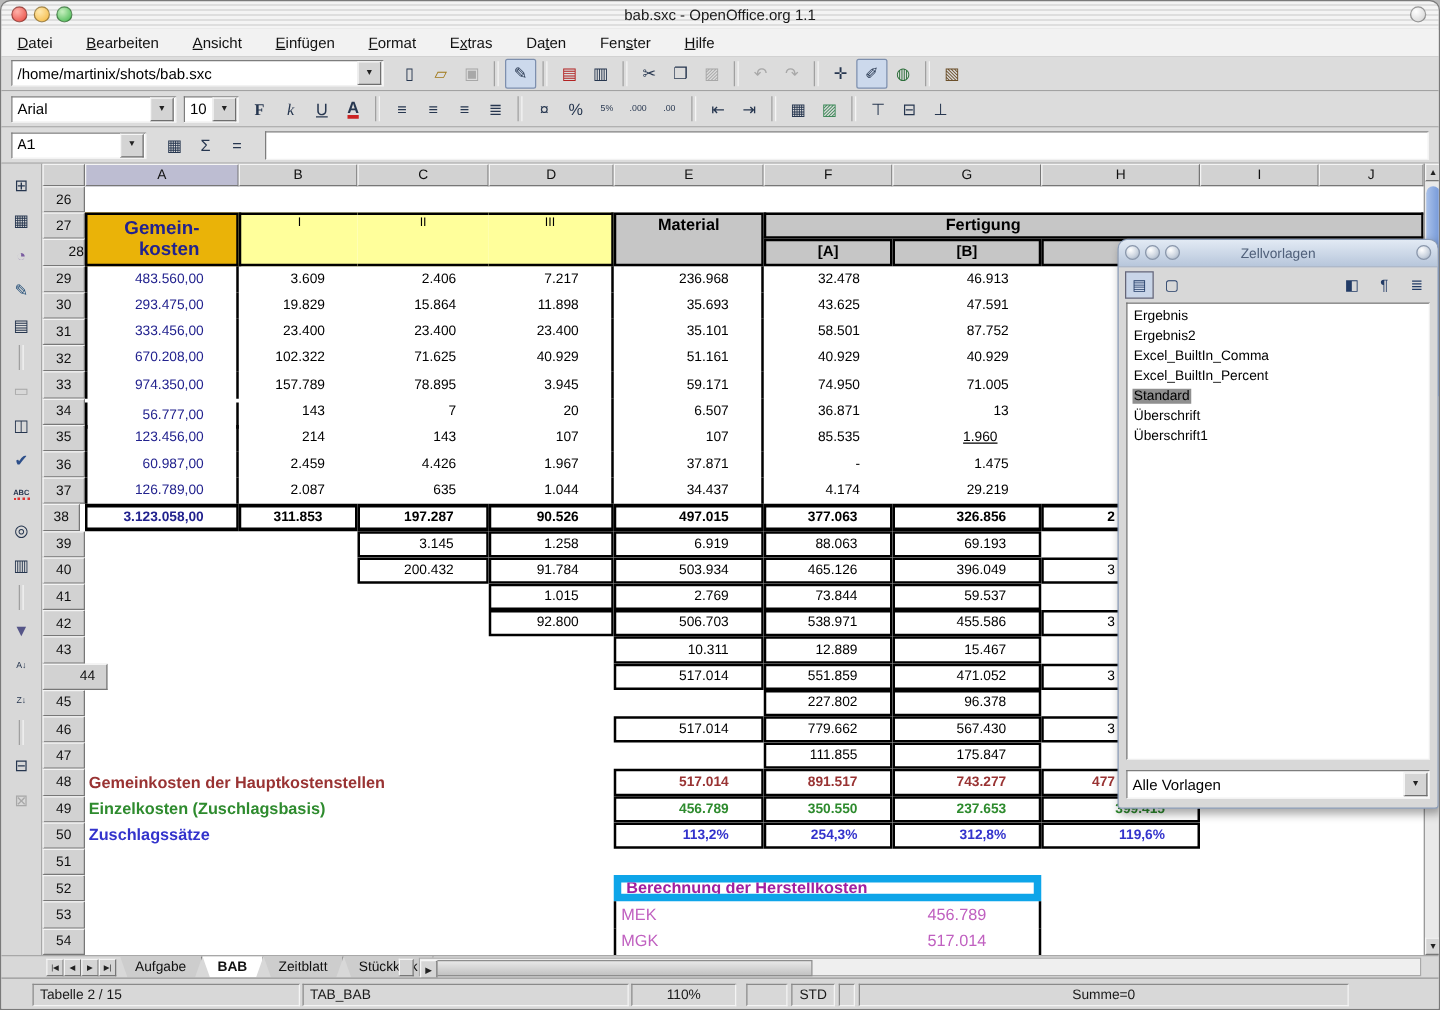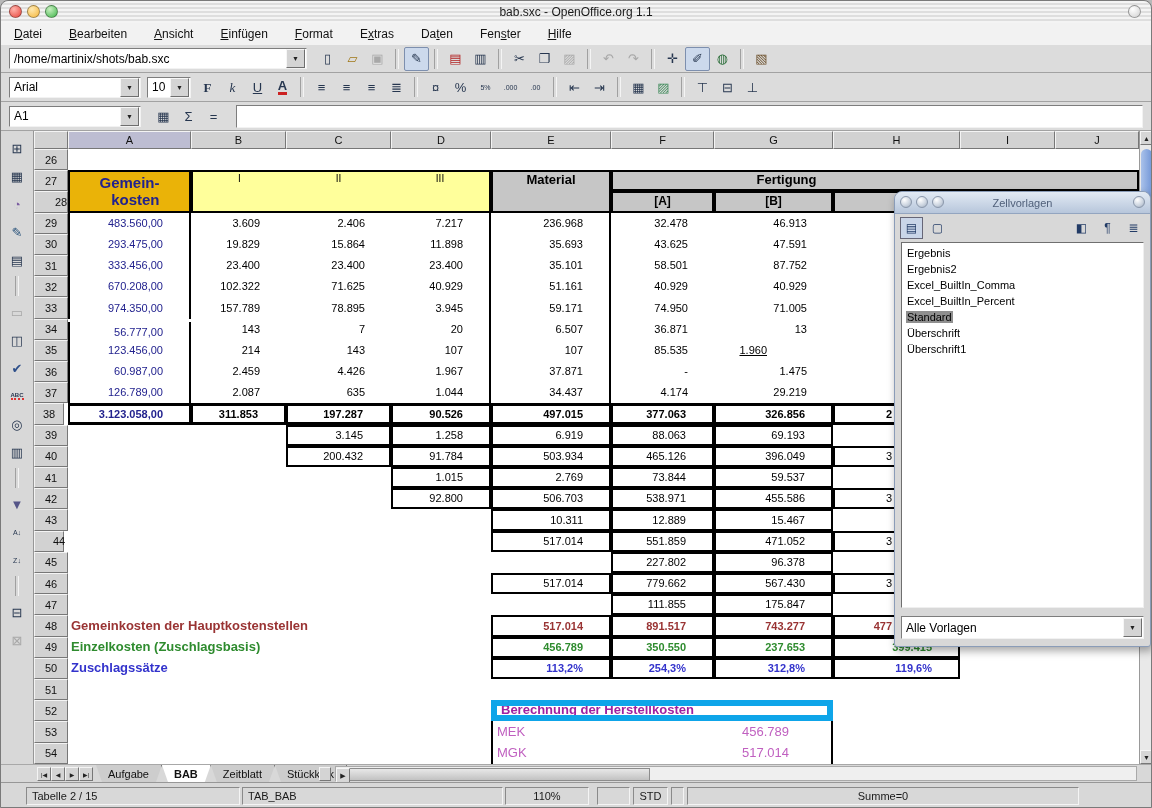--- a/index.html
+++ b/index.html
@@ -252,21 +252,21 @@
         <span class="tbtn">
           <span class="ig">⊟</span>
         </span>
         <span class="tbtn">
           <span class="ig">⊥</span>
         </span>
       </span>
   </div>
 
   <div class="bar fmbar">
-    <div class="combo" style="width:132px;margin-right:10px;">
+    <div class="combo" style="width:108px;margin-right:10px;font-family:Liberation Mono, monospace;">
       <span class="cval">A1</span>
       <span class="carr">▼</span>
     </div>
     <span style="display:flex;align-items:center;margin-right:10px;">
         <span class="tbtn">
           <span class="ig">▦</span>
         </span>
         <span class="tbtn">
           <span class="ig">Σ</span>
         </span>
@@ -355,21 +355,21 @@
         <div class="hdrbox" style="left: 0px; top: 187.6px; width: 34px; height: 21.2px;">34</div>
         <div class="hdrbox" style="left: 0px; top: 208.8px; width: 34px; height: 21.2px;">35</div>
         <div class="hdrbox" style="left: 0px; top: 230px; width: 34px; height: 21.2px;">36</div>
         <div class="hdrbox" style="left: 0px; top: 251.2px; width: 34px; height: 21.2px;">37</div>
         <div class="hdrbox" style="left: 0px; top: 272.4px; width: 30px; height: 21.2px;">38</div>
         <div class="hdrbox" style="left: 0px; top: 293.6px; width: 34px; height: 21.2px;">39</div>
         <div class="hdrbox" style="left: 0px; top: 314.8px; width: 34px; height: 21.2px; text-align: center;">40</div>
         <div class="hdrbox" style="left: 0px; top: 336px; width: 34px; height: 21.2px;">41</div>
         <div class="hdrbox" style="left: 0px; top: 357.2px; width: 34px; height: 21.2px;">42</div>
         <div class="hdrbox" style="left: 0px; top: 378.4px; width: 34px; height: 21.2px;">43</div>
-        <div class="hdrbox" style="left: 0px; top: 399.6px; width: 30px; height: 21.2px; padding-left: 20px;">44</div>
+        <div class="hdrbox" style="left: 0px; top: 399.6px; width: 52px; height: 21.2px; padding-left: 20px;">44</div>
         <div class="hdrbox" style="left: 0px; top: 420.8px; width: 34px; height: 21.2px;">45</div>
         <div class="hdrbox" style="left: 0px; top: 442px; width: 34px; height: 21.2px;">46</div>
         <div class="hdrbox" style="left: 0px; top: 463.2px; width: 34px; height: 21.2px;">47</div>
         <div class="hdrbox" style="left: 0px; top: 484.4px; width: 34px; height: 21.2px;">48</div>
         <div class="hdrbox" style="left: 0px; top: 505.6px; width: 34px; height: 21.2px;">49</div>
         <div class="hdrbox" style="left: 0px; top: 526.8px; width: 34px; height: 21.2px;">50</div>
         <div class="hdrbox" style="left: 0px; top: 548px; width: 34px; height: 21.2px;">51</div>
         <div class="hdrbox" style="left: 0px; top: 569.2px; width: 34px; height: 21.2px;">52</div>
         <div class="hdrbox" style="left: 0px; top: 590.4px; width: 34px; height: 21.2px;">53</div>
         <div class="hdrbox" style="left: 0px; top: 611.6px; width: 34px; height: 21.2px;">54</div>
@@ -427,21 +427,21 @@
         <div class="cell num bdr" style="left: 357px; top: 187.6px; width: 100px; height: 21.2px;">20</div>
         <div class="cell num bdr" style="left: 457px; top: 187.6px; width: 120px; height: 21.2px;">6.507</div>
         <div class="cell num" style="left: 577px; top: 187.6px; width: 103px; height: 21.2px;">36.871</div>
         <div class="cell num" style="left: 680px; top: 187.6px; width: 119px; height: 21.2px;">13</div>
         <div class="cell num navy bdl bdr" style="left: 34px; top: 208.8px; width: 123px; height: 21.2px;">123.456,00</div>
         <div class="cell num" style="left: 157px; top: 208.8px; width: 95px; height: 21.2px;">214</div>
         <div class="cell num" style="left: 252px; top: 208.8px; width: 105px; height: 21.2px;">143</div>
         <div class="cell num bdr" style="left: 357px; top: 208.8px; width: 100px; height: 21.2px;">107</div>
         <div class="cell num bdr" style="left: 457px; top: 208.8px; width: 120px; height: 21.2px;">107</div>
         <div class="cell num" style="left: 577px; top: 208.8px; width: 103px; height: 21.2px;">85.535</div>
-        <div class="cell num" style="left: 640px; top: 208.8px; width: 119px; height: 21.2px; text-decoration: underline;">1.960</div>
+        <div class="cell num" style="left: 671px; top: 208.8px; width: 119px; height: 21.2px; text-decoration: underline;">1.960</div>
         <div class="cell num navy bdl bdr" style="left: 34px; top: 230px; width: 123px; height: 21.2px;">60.987,00</div>
         <div class="cell num" style="left: 157px; top: 230px; width: 95px; height: 21.2px;">2.459</div>
         <div class="cell num" style="left: 252px; top: 230px; width: 105px; height: 21.2px;">4.426</div>
         <div class="cell num bdr" style="left: 357px; top: 230px; width: 100px; height: 21.2px;">1.967</div>
         <div class="cell num bdr" style="left: 457px; top: 230px; width: 120px; height: 21.2px;">37.871</div>
         <div class="cell num" style="left: 577px; top: 230px; width: 103px; height: 21.2px;">-</div>
         <div class="cell num" style="left: 680px; top: 230px; width: 119px; height: 21.2px;">1.475</div>
         <div class="cell num navy bdl bdr" style="left: 34px; top: 251.2px; width: 123px; height: 21.2px;">126.789,00</div>
         <div class="cell num" style="left: 157px; top: 251.2px; width: 95px; height: 21.2px;">2.087</div>
         <div class="cell num" style="left: 252px; top: 251.2px; width: 105px; height: 21.2px;">635</div>

